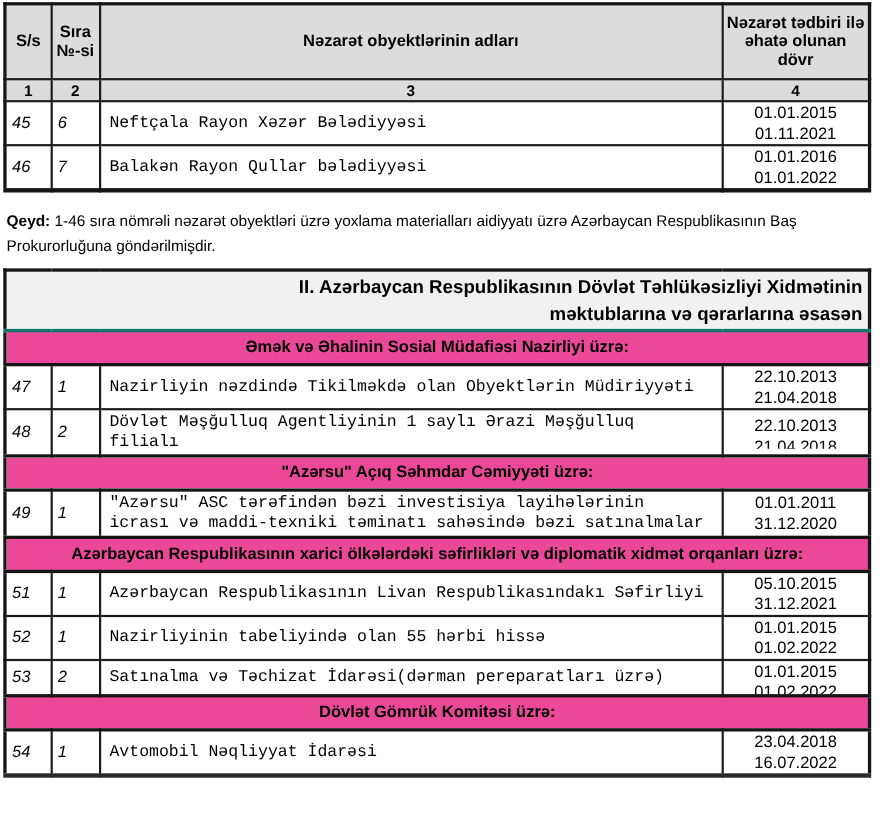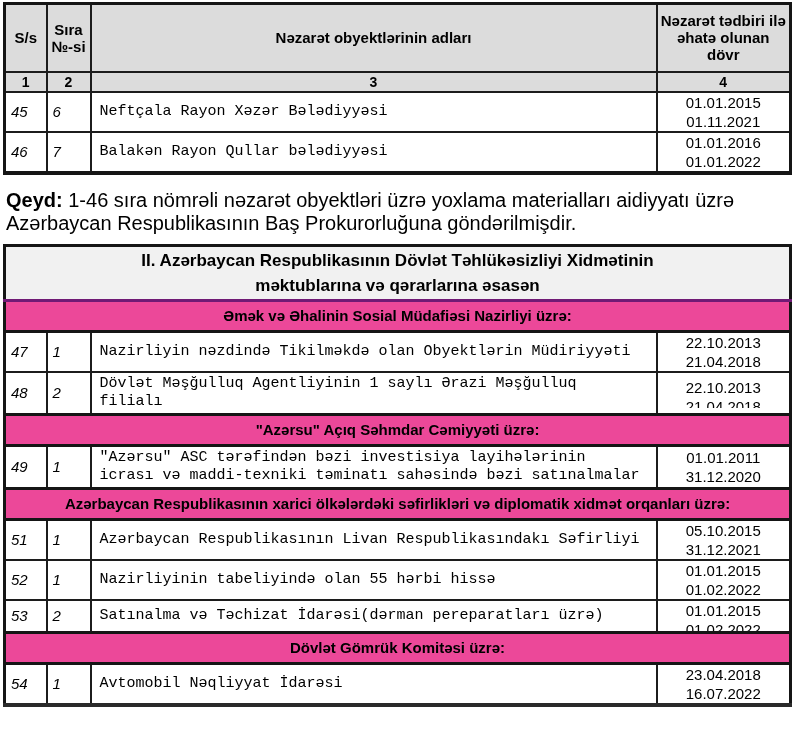--- a/index.html
+++ b/index.html
@@ -57,35 +57,35 @@
   .c-ss, .c-no { text-align: left; font-style: italic; }
   .c-name { text-align: left; padding: 2px 8px; line-height: 18px; font-family: Liberation Mono, monospace; }
   .c-dates { text-align: center; padding: 0; vertical-align: middle; }
   .dates { line-height: 19px; }
   tr.clip .dates { height: 30px; overflow: hidden; margin-top: 0; }
   tr.clip .c-name, tr.clip .c-ss, tr.clip .c-no { vertical-align: middle; }
 
   
   .qeyd {
     margin: 14px 10px 0 6px;
-    font-size: 20px;
+    font-size: 14px;
     line-height: 23px;
   }
   .qeyd b { font-weight: bold; }
 
   
   .t2 { margin-top: 9px; border-bottom: 4px solid #2a2a2a; }
   .t2 .title-row td {
     background: #f1f1f1;
     font-weight: bold;
-    text-align: center;
+    text-align: right;
     font-size: 17px;
     line-height: 25px;
     height: 55px;
-    border-bottom: 3px solid #701a75;
+    border-bottom: 3px solid #0f766e;
   }
   .t2 .sec-row td {
     background: #ec4899;
     font-weight: bold;
     text-align: center;
     font-size: 15px;
     height: 31px;
     border-top: 3px solid #151515;
     border-bottom: 3px solid #151515;
   }

